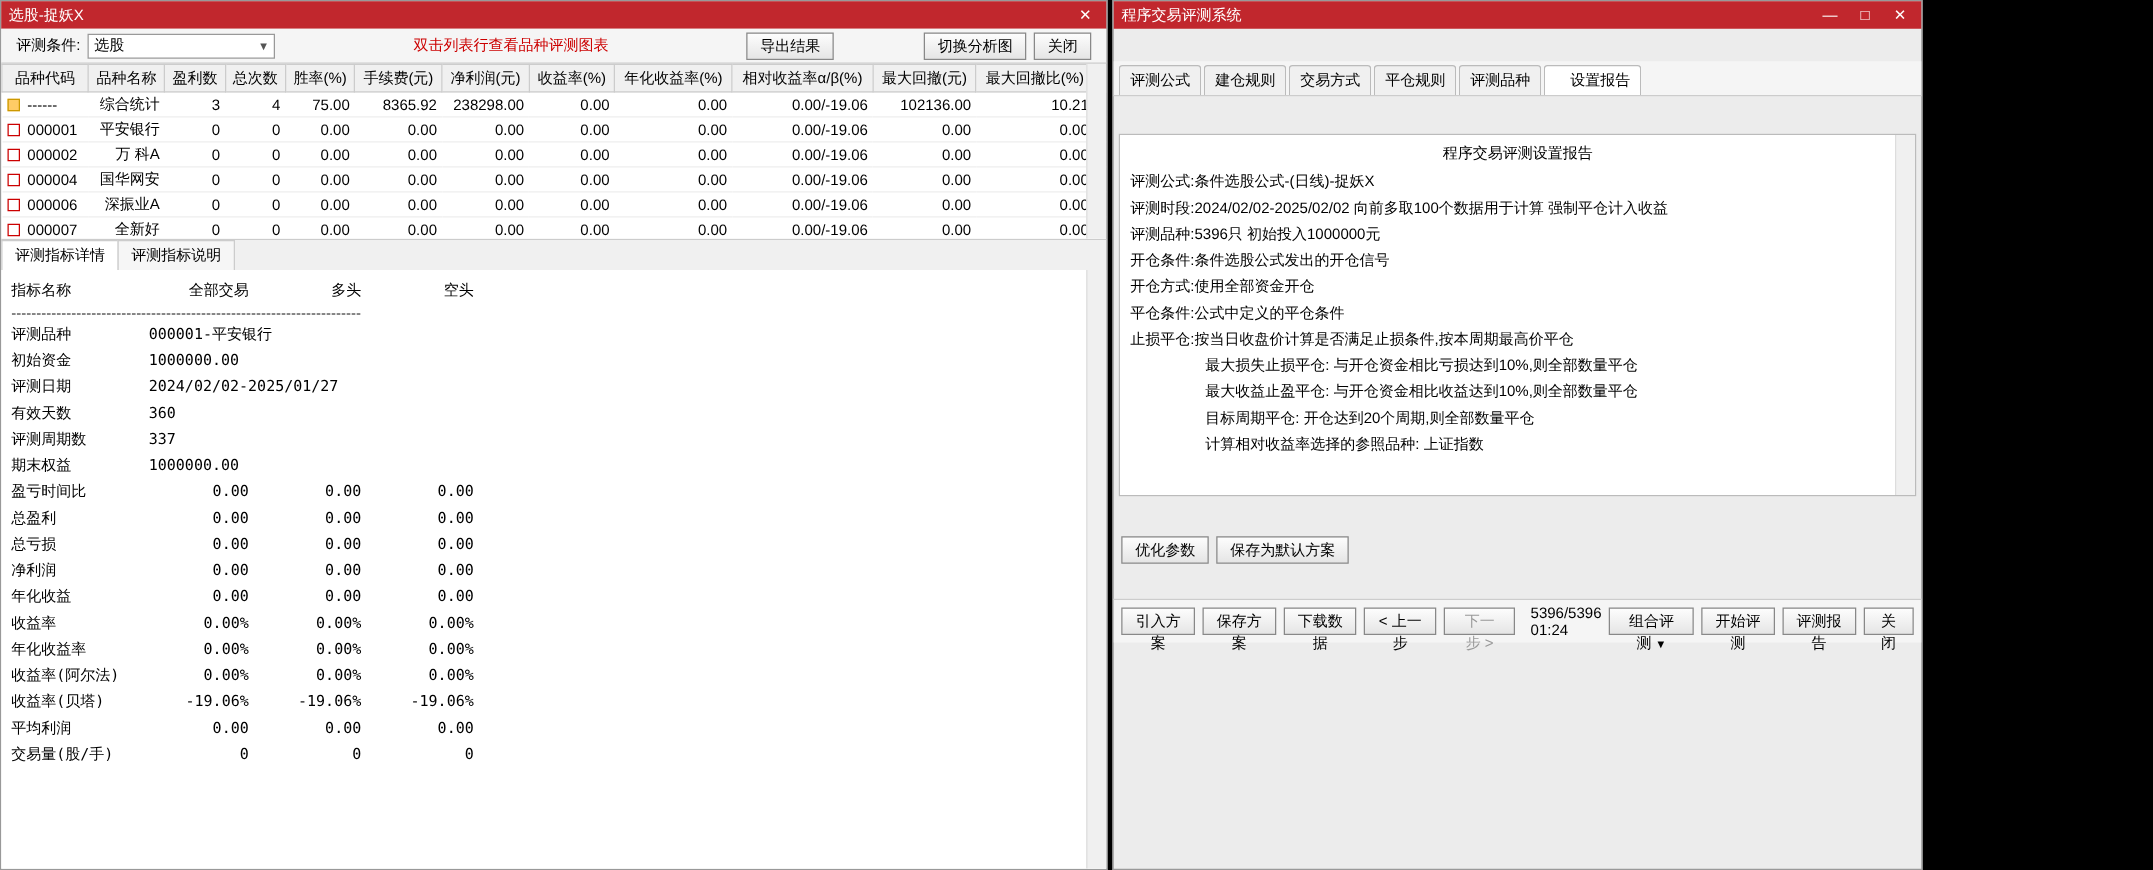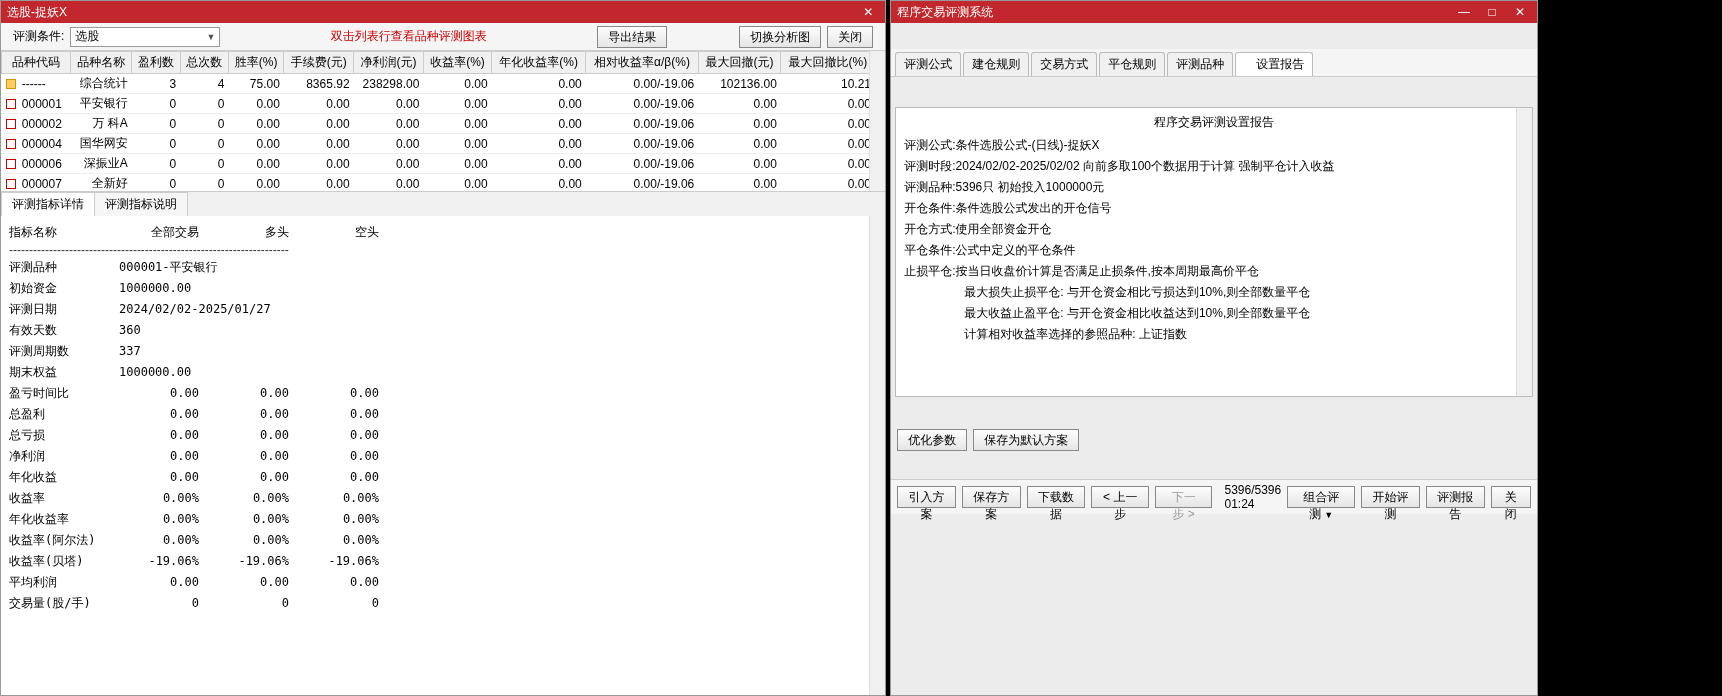--- a/index.html
+++ b/index.html
@@ -319,20 +319,21 @@
       <div id="report-lines">
           <div class="report-line"><span class="lbl">评测公式: </span>条件选股公式-(日线)-捉妖X</div>
           <div class="report-line"><span class="lbl">评测时段: </span>2024/02/02-2025/02/02 向前多取100个数据用于计算 强制平仓计入收益</div>
           <div class="report-line"><span class="lbl">评测品种: </span>5396只 初始投入1000000元</div>
           <div class="report-line"><span class="lbl">开仓条件: </span>条件选股公式发出的开仓信号</div>
           <div class="report-line"><span class="lbl">开仓方式: </span>使用全部资金开仓</div>
           <div class="report-line"><span class="lbl">平仓条件: </span>公式中定义的平仓条件</div>
           <div class="report-line"><span class="lbl">止损平仓: </span>按当日收盘价计算是否满足止损条件,按本周期最高价平仓</div>
           <div class="report-line"><span style="display: inline-block; width: 60px;"></span>最大损失止损平仓: 与开仓资金相比亏损达到10%,则全部数量平仓</div>
           <div class="report-line"><span style="display: inline-block; width: 60px;"></span>最大收益止盈平仓: 与开仓资金相比收益达到10%,则全部数量平仓</div>
+          <div class="report-line"><span style="display: inline-block; width: 60px;"></span>目标周期平仓: 开仓达到20个周期,则全部数量平仓</div>
           <div class="report-line"><span style="display: inline-block; width: 60px;"></span>计算相对收益率选择的参照品种: 上证指数</div>
         </div>
       <div class="scrollbar"></div>
     </div>
     <div class="right-btn-row">
       <button class="btn">优化参数</button>
       <button class="btn">保存为默认方案</button>
     </div>
     <div class="bottom-bar">
       <button class="btn">引入方案</button>

